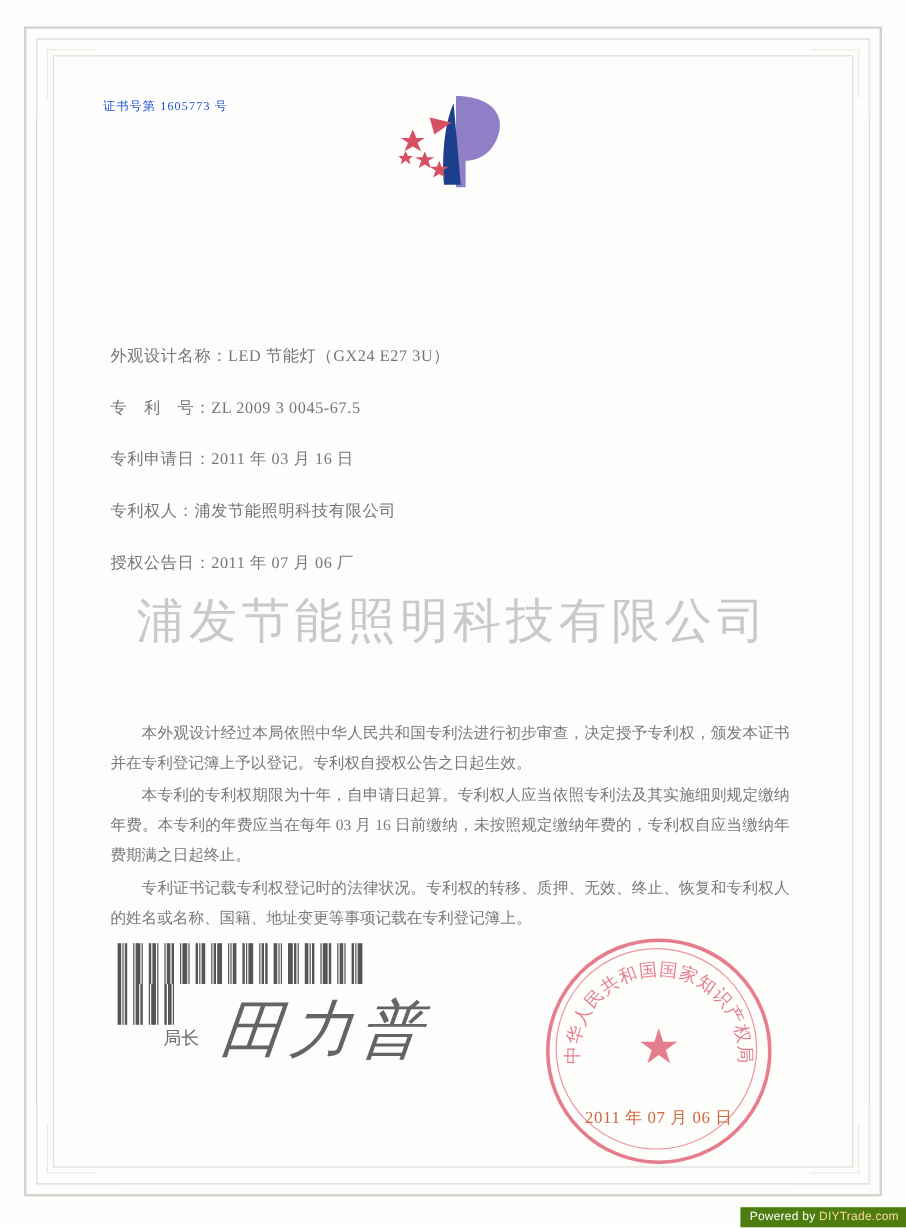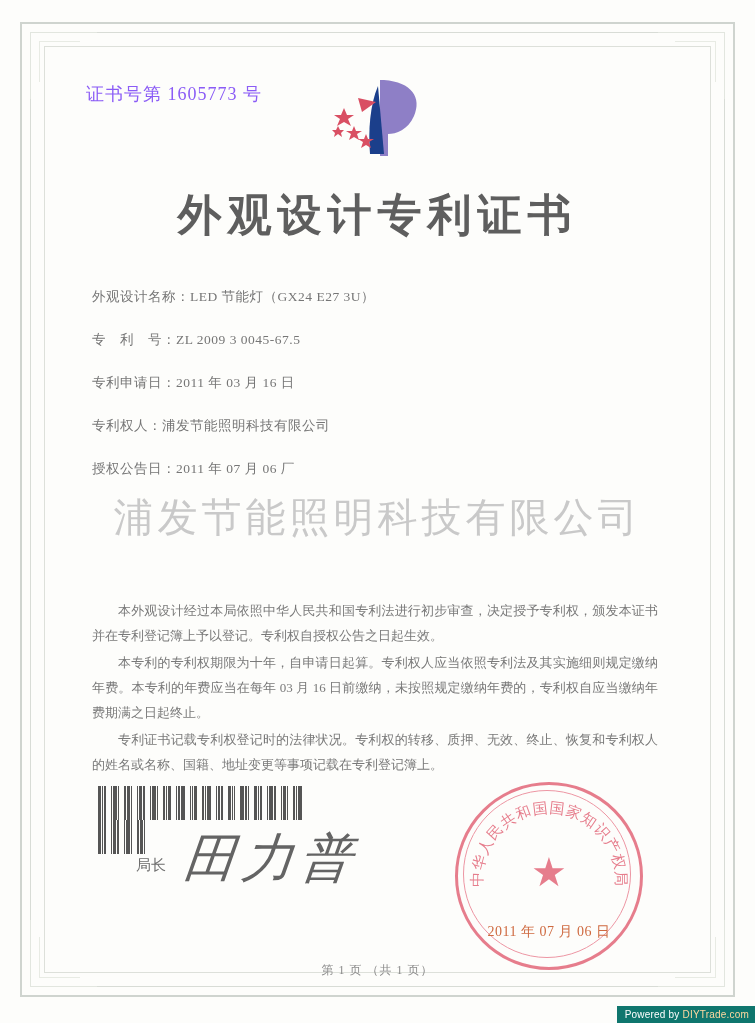--- a/index.html
+++ b/index.html
@@ -61,23 +61,23 @@
   }
   .corner.tl::after { left: 8px; top: 8px; border-right: none; border-bottom: none;}
   .corner.tr::after { right: 8px; top: 8px; border-left: none; border-bottom: none;}
   .corner.bl::after { left: 8px; bottom: 8px; border-right: none; border-top: none;}
   .corner.br::after { right: 8px; bottom: 8px; border-left: none; border-top: none;}
 
   
   .cert-no {
     position: absolute;
     left: 86px; top: 82px;
-    font-size: 18px;
+    font-size: 10px;
     letter-spacing: 1px;
-    color: #8b5cf6;
+    color: #1d4ed8;
     font-family: "Liberation Serif", serif;
   }
 
   
   .seal-top {
     position: absolute;
     right: 74px; top: 46px;
     width: 78px; height: 78px;
     border: 2px solid #e08b9c;
     border-radius: 50%;
@@ -252,21 +252,21 @@
     color: #8a8a8a;
     letter-spacing: 1px;
   }
 
   
   .site-watermark {
     position: absolute;
     right: 0; bottom: 0;
     height: 16px;
     padding: 1px 6px 0 8px;
-    background: #0f766e;
+    background: #4d7c0f;
     color: #ffffff;
     font-size: 10px;
     font-family: "Liberation Sans", sans-serif;
     letter-spacing: 0.2px;
     line-height: 15px;
   }
   .site-watermark .brand { color: #ffd9a0; }
 </style>
 </head>
 <body>
@@ -291,21 +291,20 @@
       <path d="M40 26 L58 30 L44 40 Z" fill="#d94f63"></path>
       <g fill="#d94f63">
         <polygon points="26,36 29,43 36,43 30,47 33,54 26,50 19,54 22,47 16,43 23,43"></polygon>
         <polygon points="36,54 38,59 44,59 39,62 41,68 36,65 31,68 33,62 28,59 34,59"></polygon>
         <polygon points="48,62 50,67 56,67 51,70 53,76 48,73 43,76 45,70 40,67 46,67"></polygon>
         <polygon points="20,54 22,58 26,58 23,61 24,65 20,62 16,65 17,61 14,58 18,58"></polygon>
       </g>
     </svg>
   </div>
 
-  <div class="title">外观设计专利证书</div>
 
   <div class="fields">
     <div class="field-row">
       <span class="field-label">外观设计名称：</span><span class="field-value">LED 节能灯（GX24  E27  3U）</span>
     </div>
     <div class="field-row">
       <span class="field-label">专　利　号：</span><span class="field-value">ZL 2009 3 0045-67.5</span>
     </div>
     <div class="field-row">
       <span class="field-label">专利申请日：</span><span class="field-value">2011 年 03 月 16 日</span>
@@ -359,19 +358,18 @@
         <path id="arcpath" d="M 24,95 A 67,67 0 1 1 158,95"></path>
       </defs>
       <text>
         <textPath href="#arcpath" startOffset="50%" text-anchor="middle">中华人民共和国国家知识产权局</textPath>
       </text>
     </svg>
     <div class="star">★</div>
     <div class="seal-date">2011 年 07 月 06 日</div>
   </div>
 
-  <div class="page-footer">第 1 页 （共 1 页）</div>
 
   <div class="site-watermark">
     <span>Powered by </span><span class="brand">DIYTrade.com</span>
   </div>
 
 </div>
 
 </body></html>

